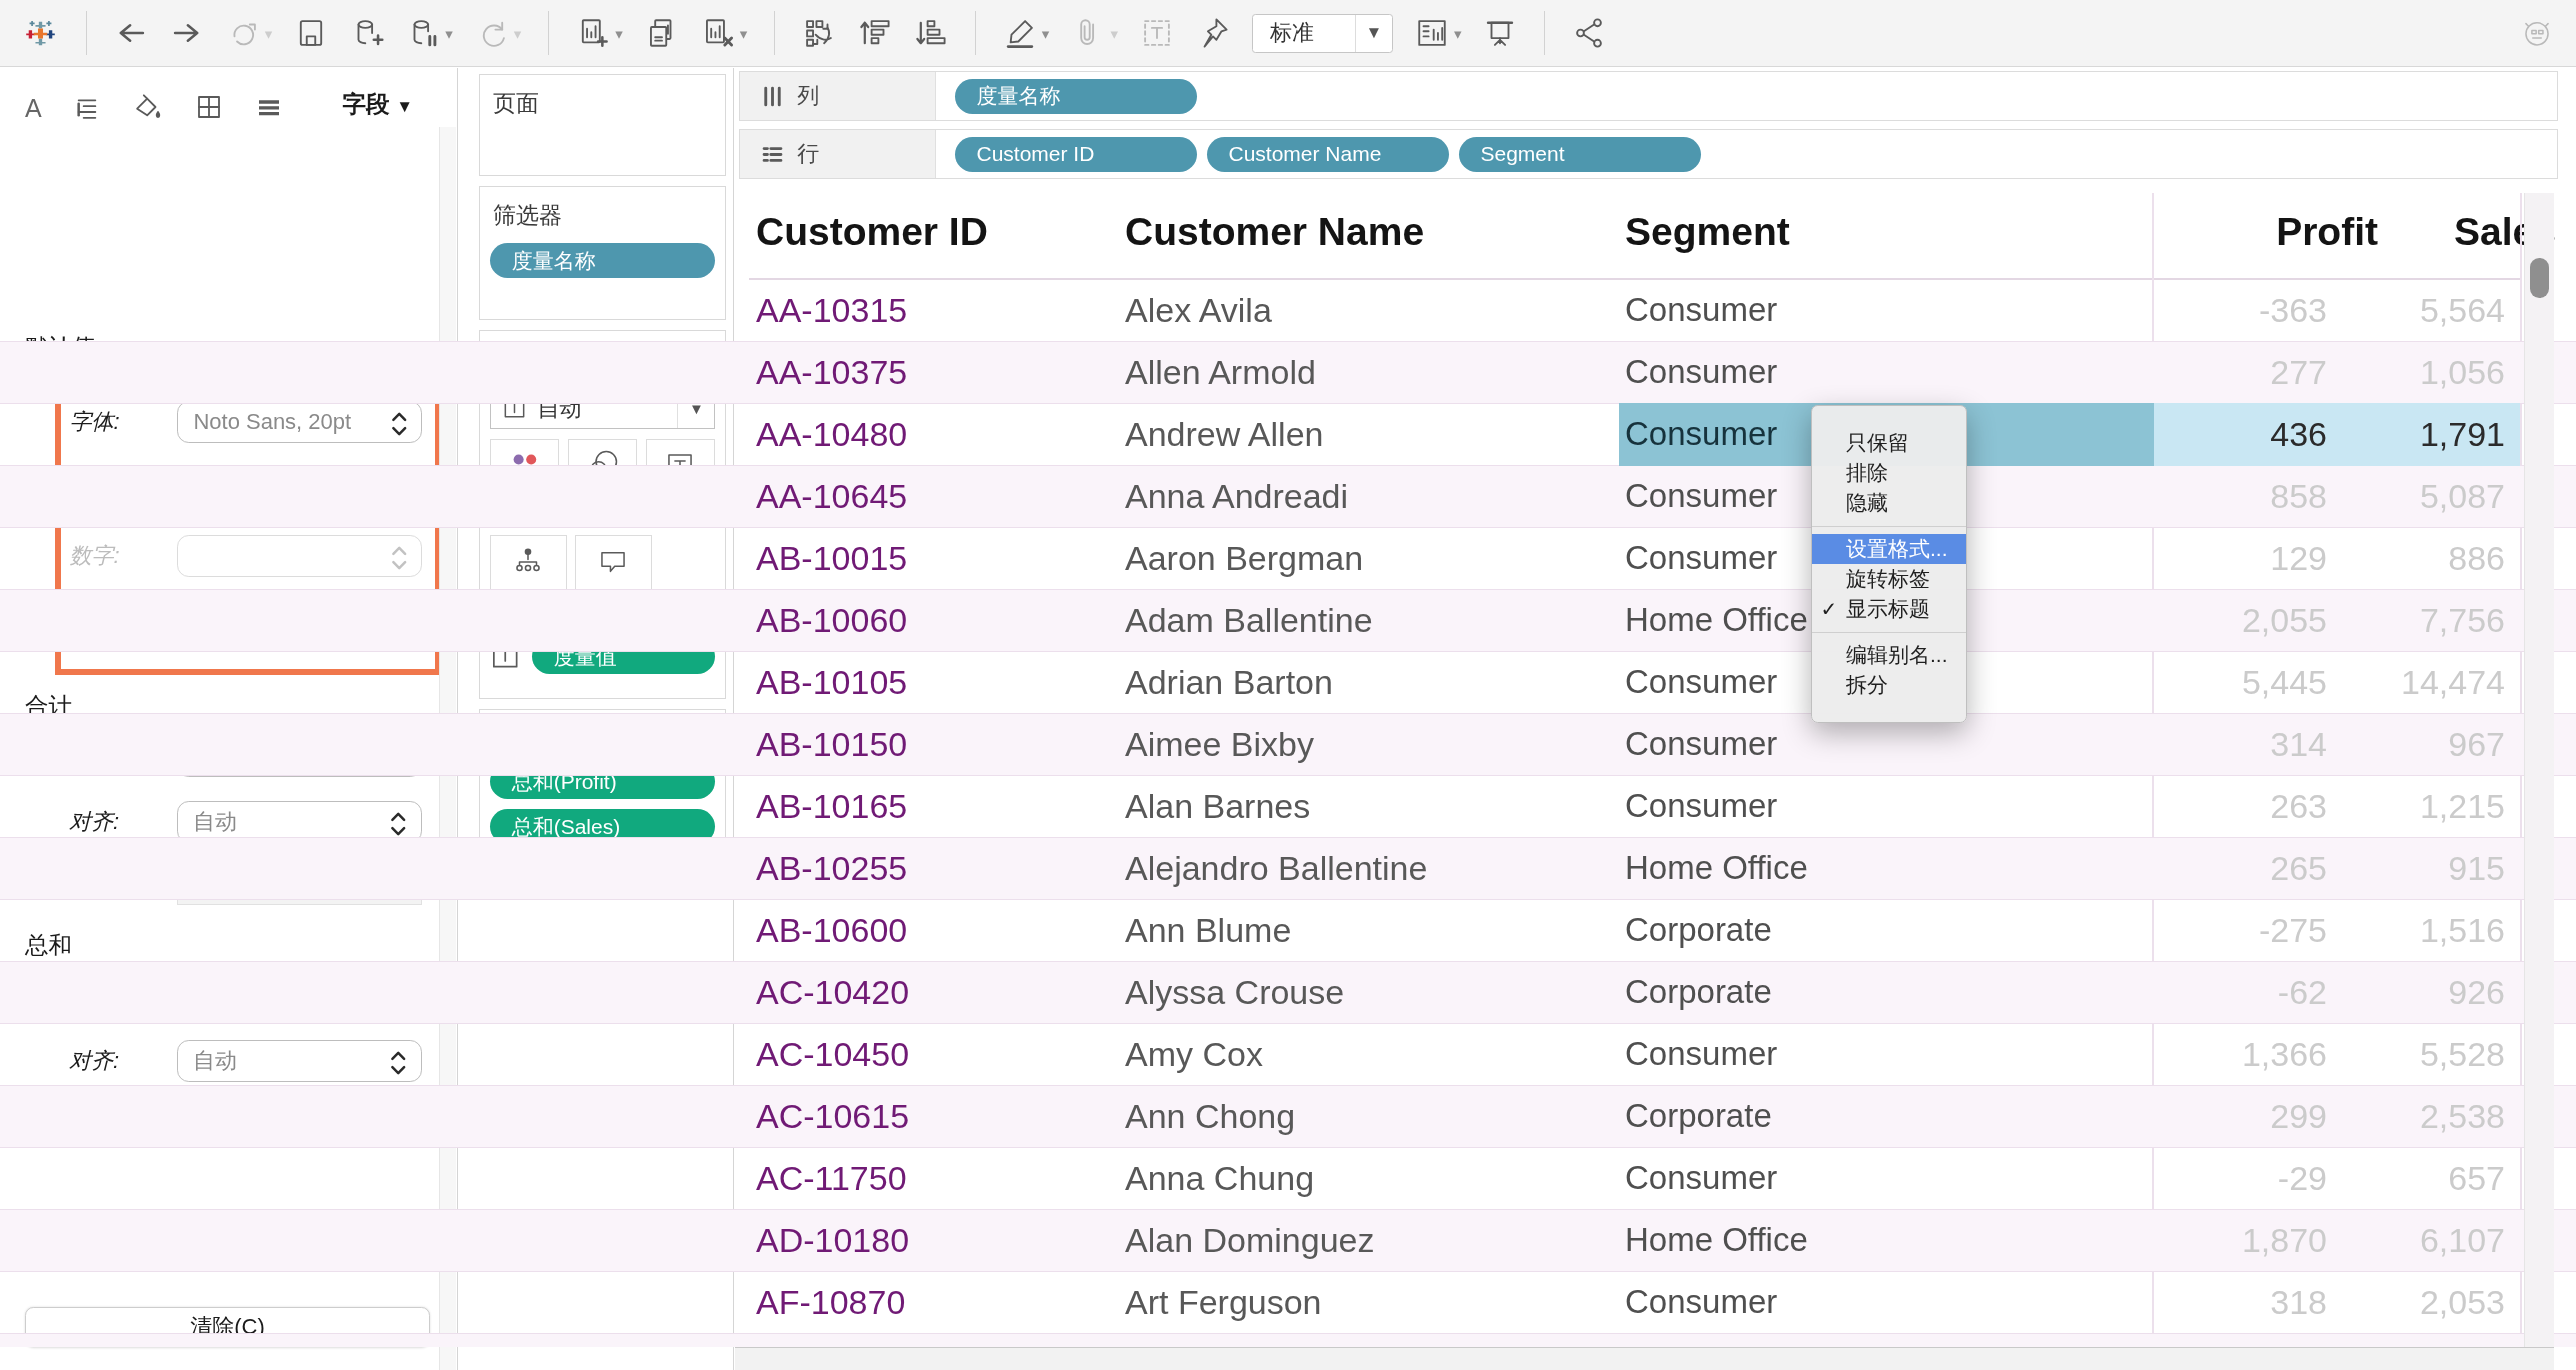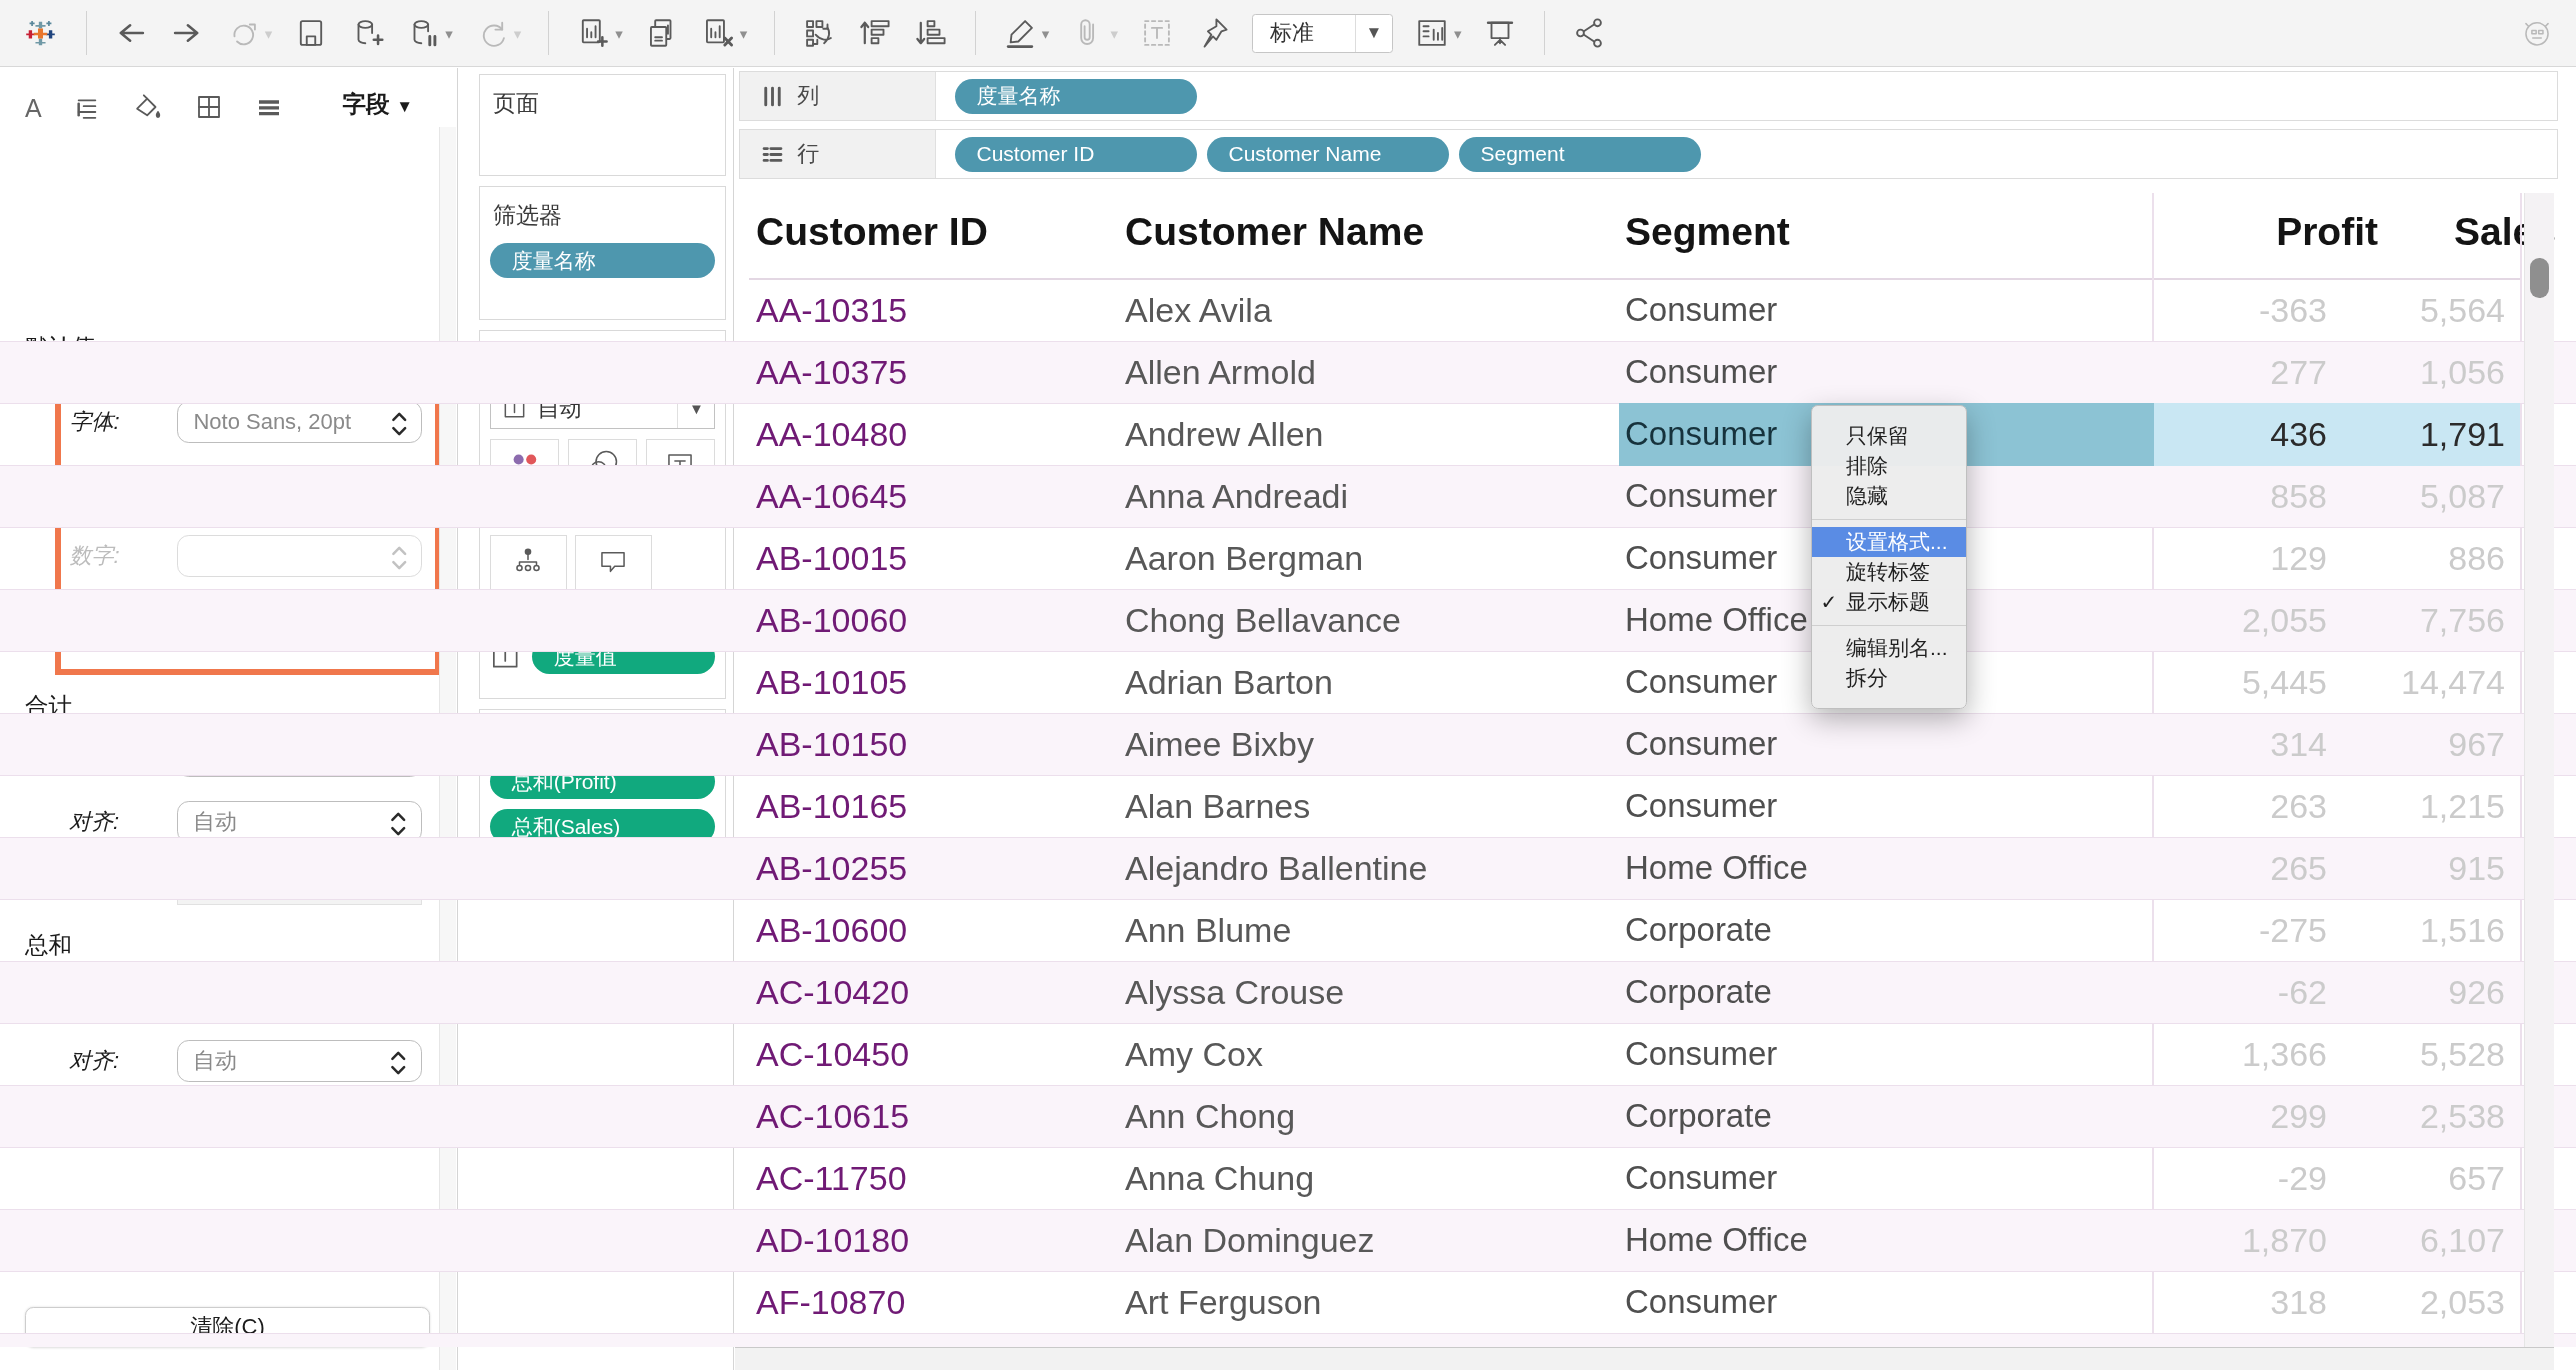--- a/index.html
+++ b/index.html
@@ -116,21 +116,21 @@
   .t-row.selected .c-profit, .t-row.selected .c-sales { color:#2b2b2b; }
   .sheet-scroll { position:absolute; left:2524px; top:193px; width:30px; height:1154px;
     background:#f4f2f4; border-left:0.8px solid #e5e5e5; }
   .sheet-thumb { position:absolute; left:5px; top:65px; width:18.5px; height:40px; background:#8f8f8f; border-radius:9.2px; }
   .bottom-strip { position:absolute; left:735px; top:1347px; width:1819px; height:23.5px;
     background:#f2f2f2; border-top:0.8px solid #c9c9c9; }
 
   
   .ctx-menu { position:absolute; left:1811px; top:405px; width:156px;
     background:rgba(236,236,236,.97); border:0.8px solid #bfbfbf; border-radius:6.7px;
-    padding:15px 0; box-shadow:0 10px 28.5px rgba(0,0,0,.3); }
+    padding:22px 0; box-shadow:0 10px 28.5px rgba(0,0,0,.3); }
   .ctx-item { position:relative; height:30px; display:flex; align-items:center;
     padding-left:34px; font-size:21px; color:#1f1f1f; white-space:nowrap; }
   .ctx-item .chk { position:absolute; left:8.4px; font-size:20px; color:#1f1f1f; }
   .ctx-item.hl { background:#5a8ce4; color:#fff; }
   .ctx-sep { height:0.8px; background:#cfcfcf; margin:7.6px 0; }
 
   svg.ic { stroke:#5a5a5a; fill:none; stroke-width:2.2; stroke-linecap:round; stroke-linejoin:round; }
   svg.ic.thin { stroke-width:1.8; }
 </style>
 </head>
@@ -595,21 +595,21 @@
       </div>
       <div class="t-row">
         <span class="c c-id">AB-10015</span>
     <span class="c c-name">Aaron Bergman</span>
     <span class="c c-seg">Consumer</span>
     <span class="c c-profit">129</span>
     <span class="c c-sales">886</span>
       </div>
       <div class="t-row band">
         <span class="c c-id">AB-10060</span>
-    <span class="c c-name">Chong Bellavance</span>
+    <span class="c c-name">Adam Ballentine</span>
     <span class="c c-seg">Home Office</span>
     <span class="c c-profit">2,055</span>
     <span class="c c-sales">7,756</span>
       </div>
       <div class="t-row">
         <span class="c c-id">AB-10105</span>
     <span class="c c-name">Adrian Barton</span>
     <span class="c c-seg">Consumer</span>
     <span class="c c-profit">5,445</span>
     <span class="c c-sales">14,474</span>

